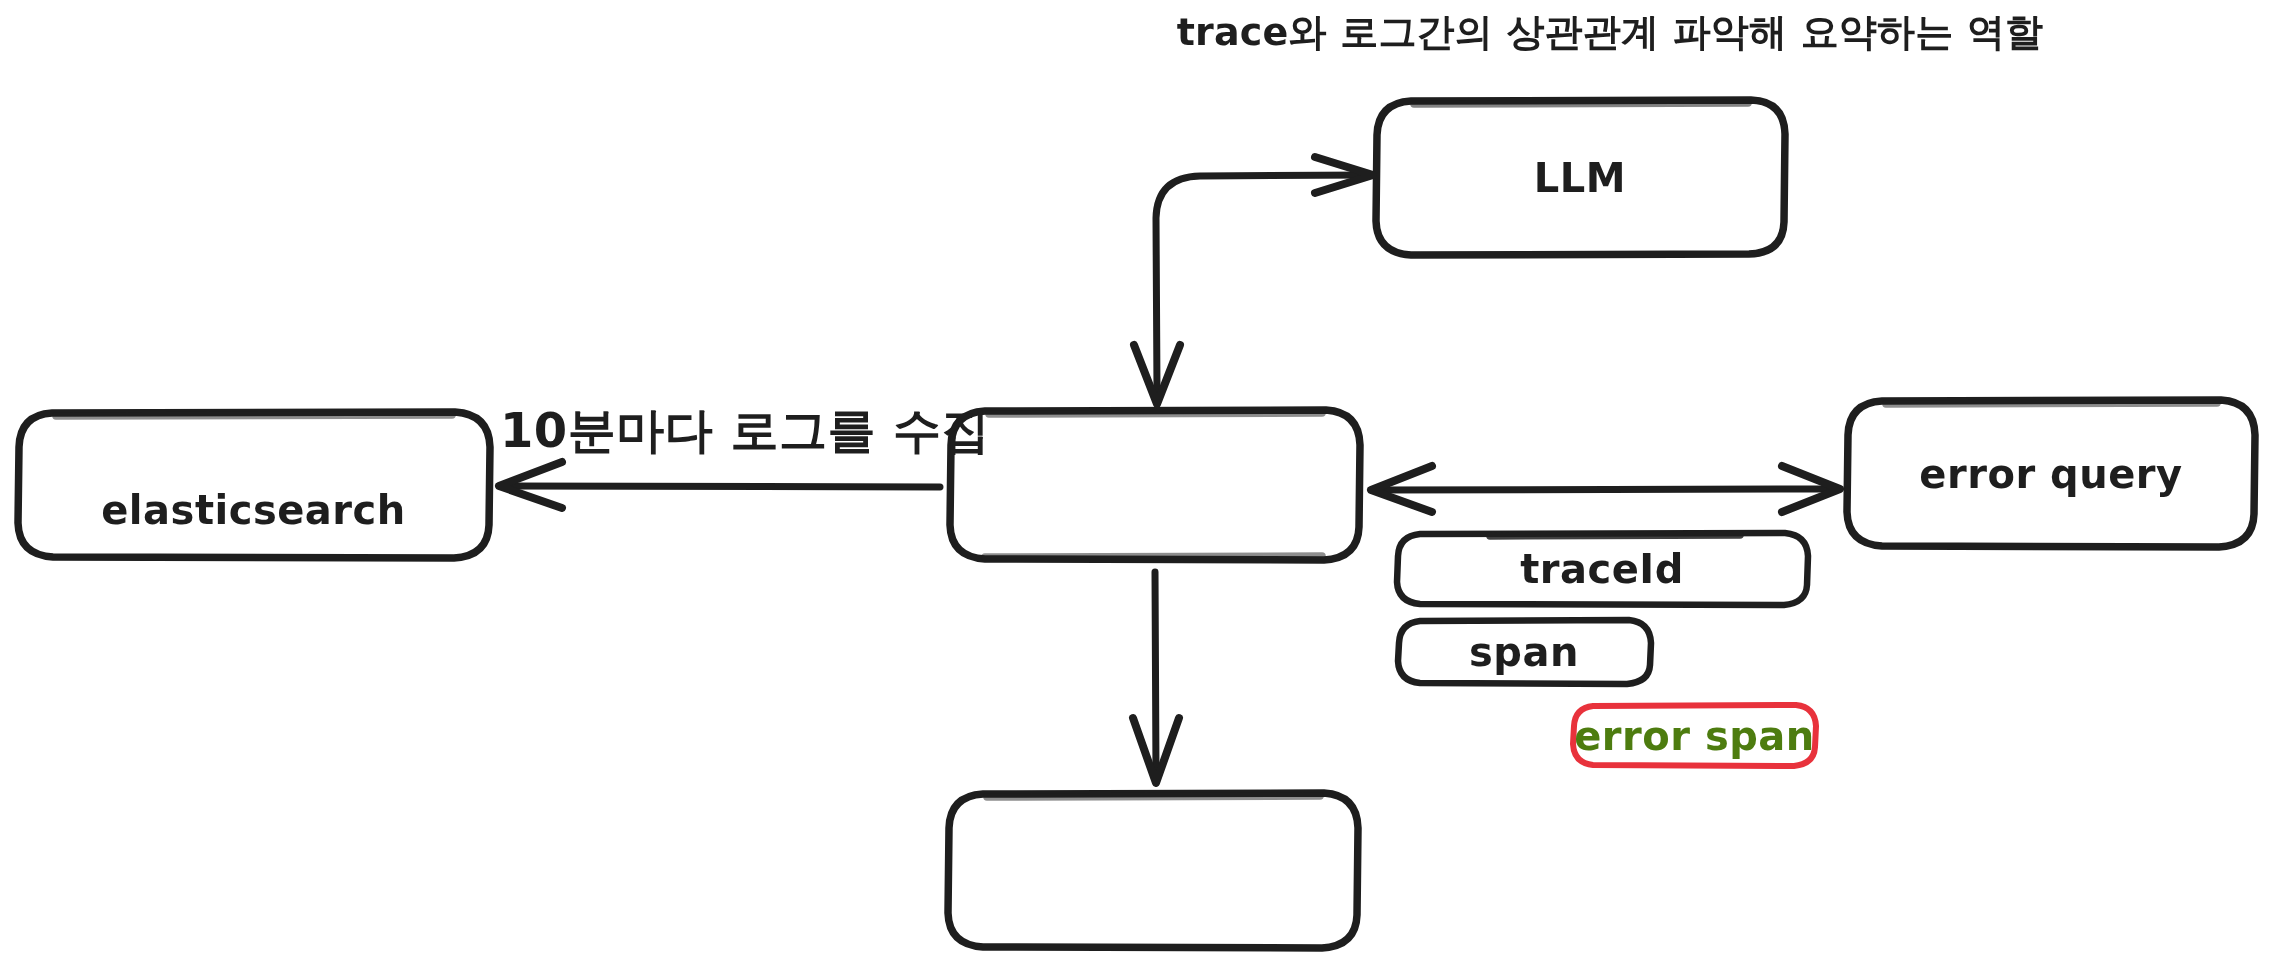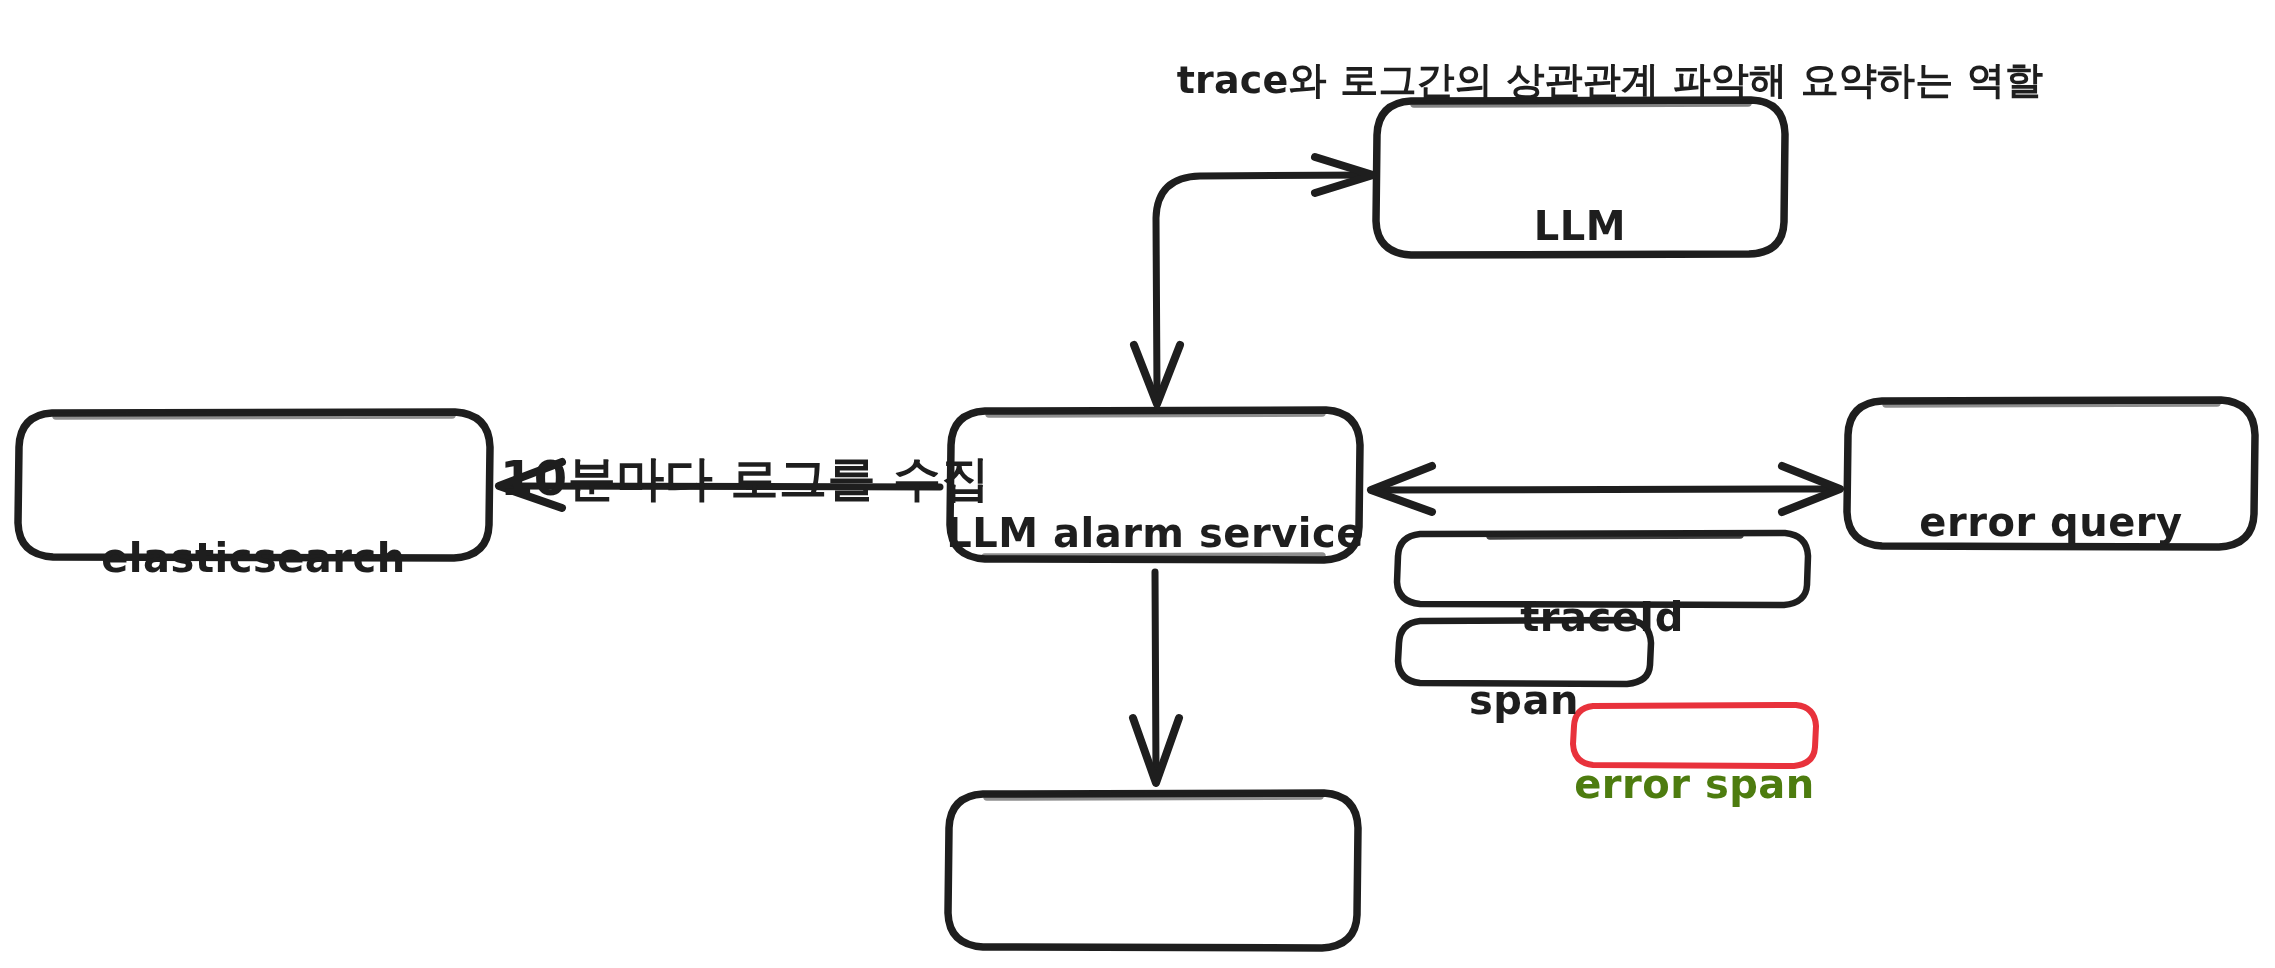--- a/index.html
+++ b/index.html
@@ -32,21 +32,20 @@
     position: absolute;
     display: flex;
     align-items: center;
     justify-content: center;
     text-align: center;
     color: #1e1e1e;
     font-family: "DejaVu Sans", sans-serif;
     font-weight: 400;
     white-space: nowrap;
     letter-spacing: 0.5px;
-    margin-top: 48px;
   }
   .node-label {
     font-size: 40px;
     font-weight: bold;
   }
   .node-label.small {
     font-size: 40px;
   }
   .edge-label {
     font-size: 48px;
@@ -149,21 +148,20 @@
 
   <div class="annotation-title" style="left:1160px; top:8px; width:900px; height:48px;">trace와 로그간의 상관관계 파악해 요약하는 역할</div>
 
   <div class="node-hit" style="left:1375px; top:100px; width:410px; height:155px;"></div>
   <div class="node-label" style="left:1375px; top:100px; width:410px; height:155px;">LLM</div>
 
   <div class="node-hit" style="left:17px; top:412px; width:473px; height:146px;"></div>
   <div class="node-label" style="left:17px; top:437px; width:473px; height:146px;">elasticsearch</div>
 
   <div class="node-hit" style="left:950px; top:410px; width:410px; height:150px;"></div>
-  <div class="node-label" style="left:950px; top:410px; width:410px; height:150px;">LLM alarm service</div>
 
   <div class="node-hit" style="left:1847px; top:400px; width:408px; height:147px;"></div>
   <div class="node-label" style="left:1847px; top:400px; width:408px; height:147px;">error query</div>
 
   <div class="node-hit" style="left:1396px; top:533px; width:412px; height:72px;"></div>
   <div class="node-label small" style="left:1396px; top:533px; width:412px; height:72px;">traceId</div>
 
   <div class="node-hit" style="left:1398px; top:620px; width:252px; height:64px;"></div>
   <div class="node-label small" style="left:1398px; top:620px; width:252px; height:64px;">span</div>
 

